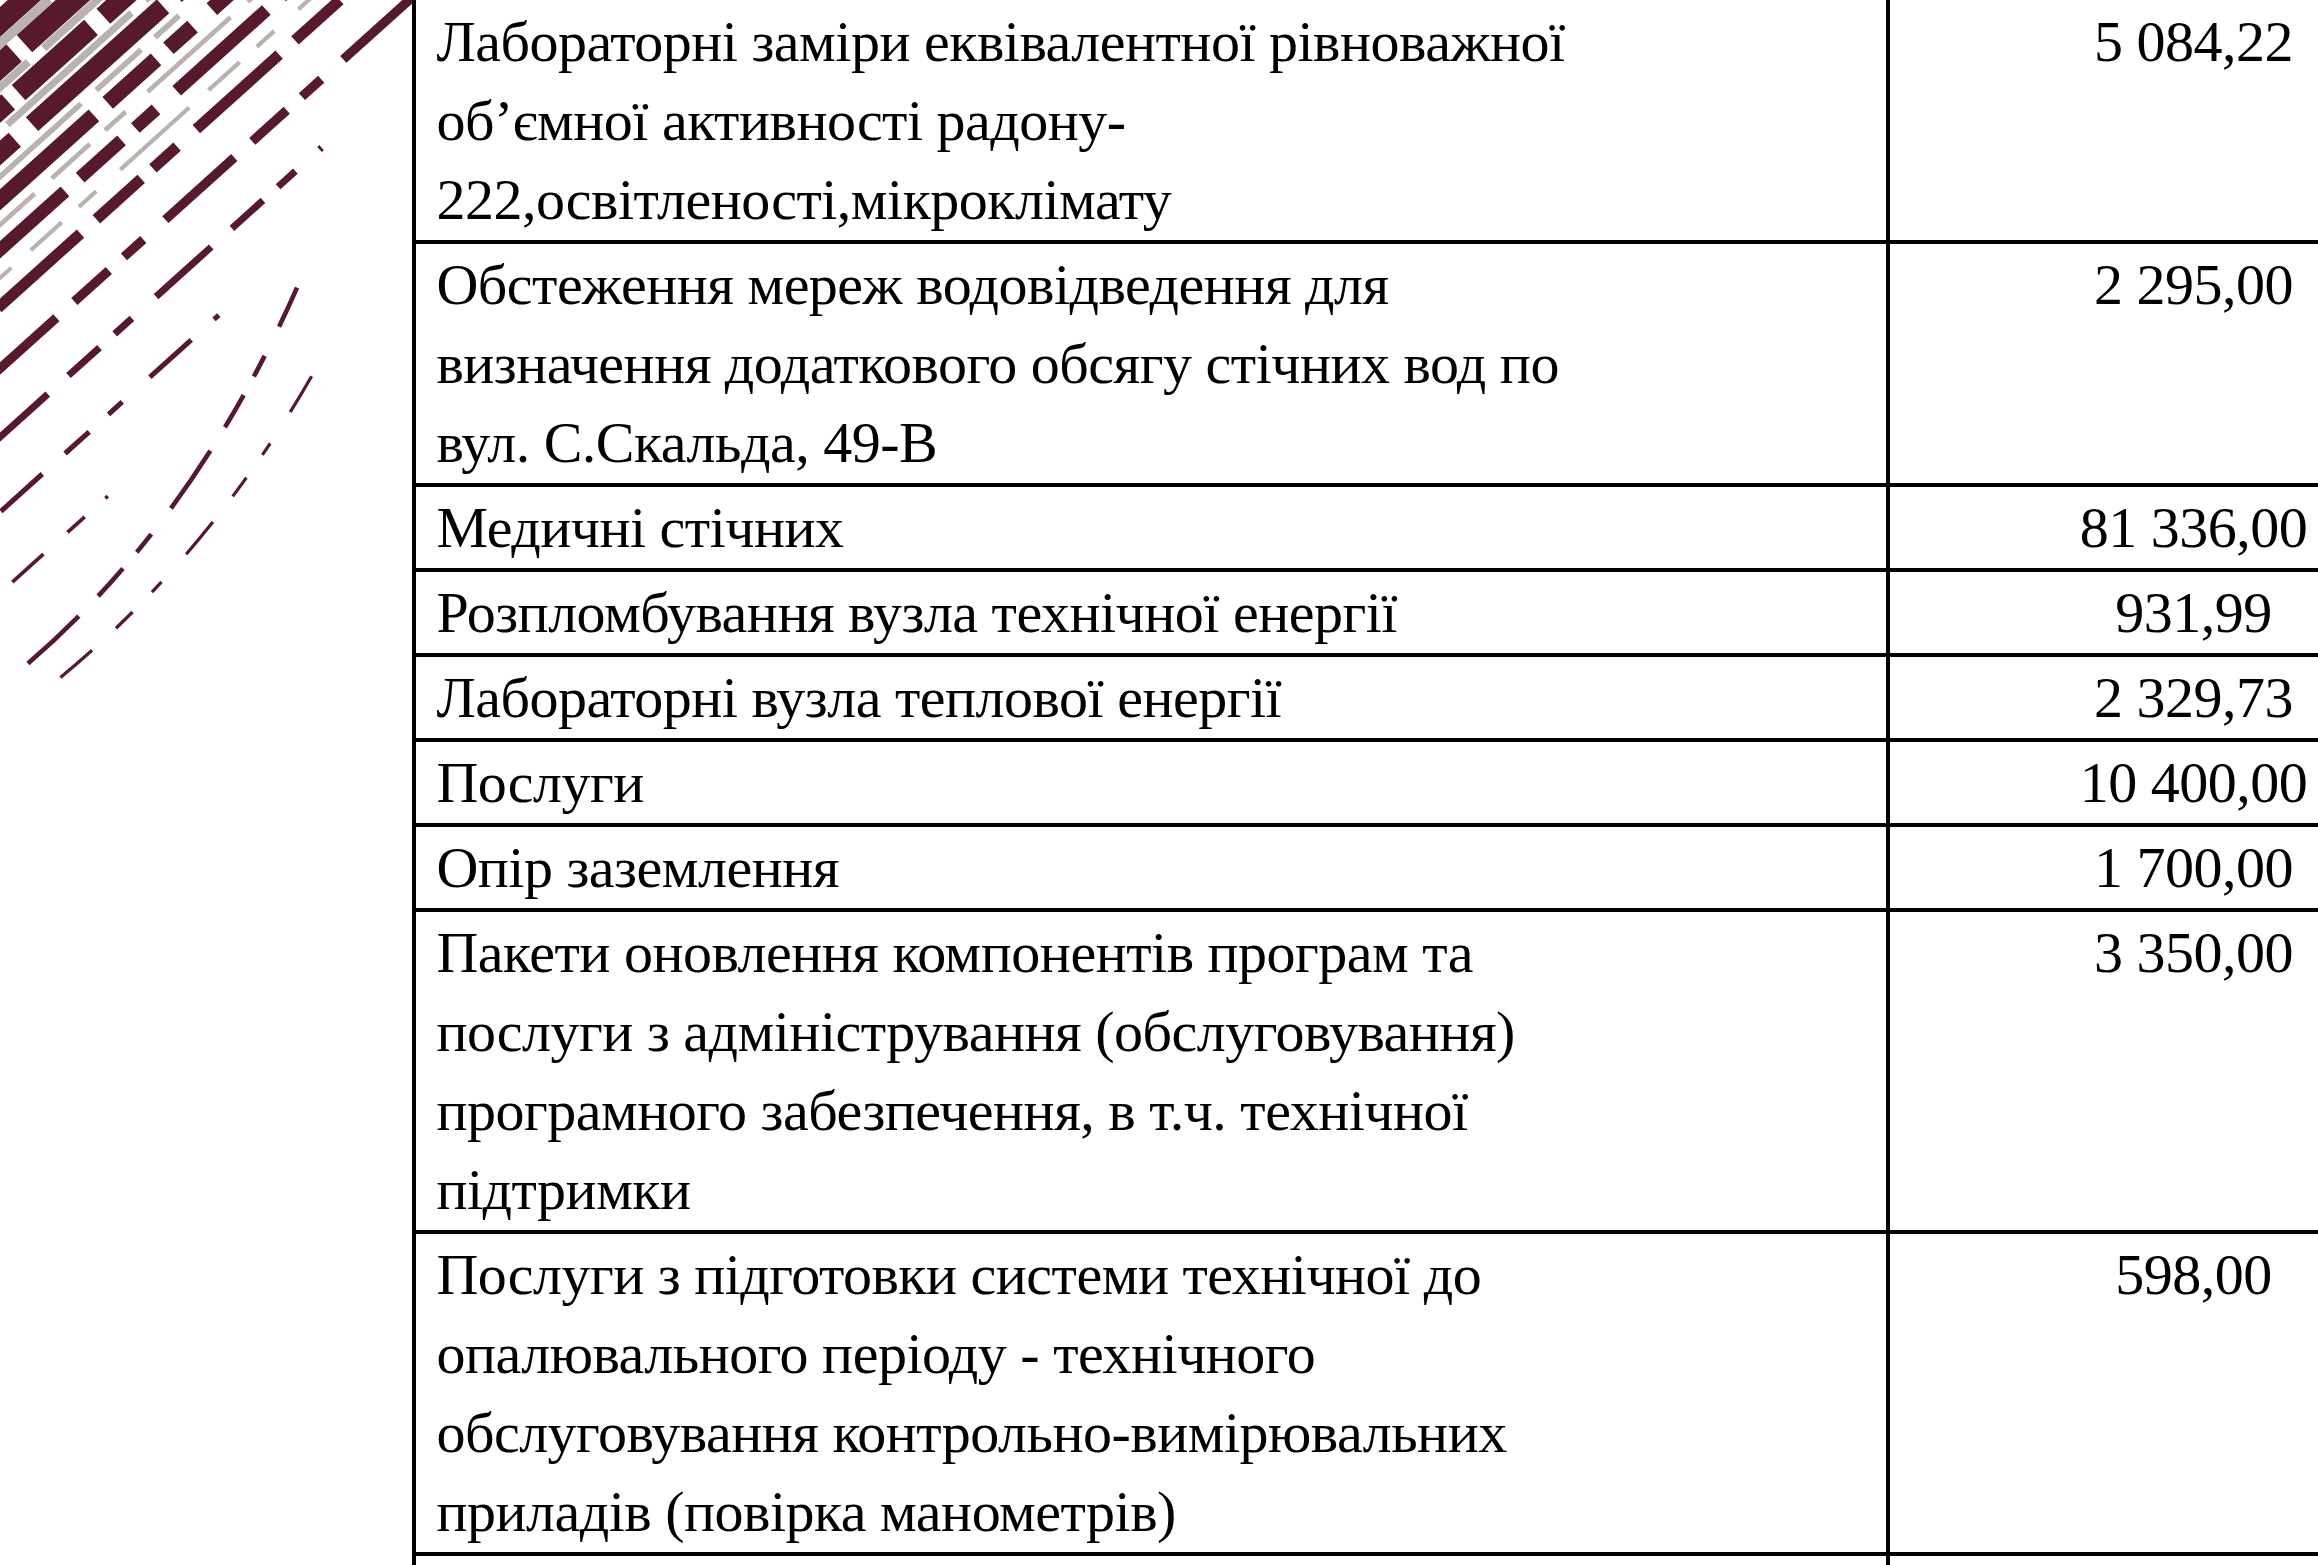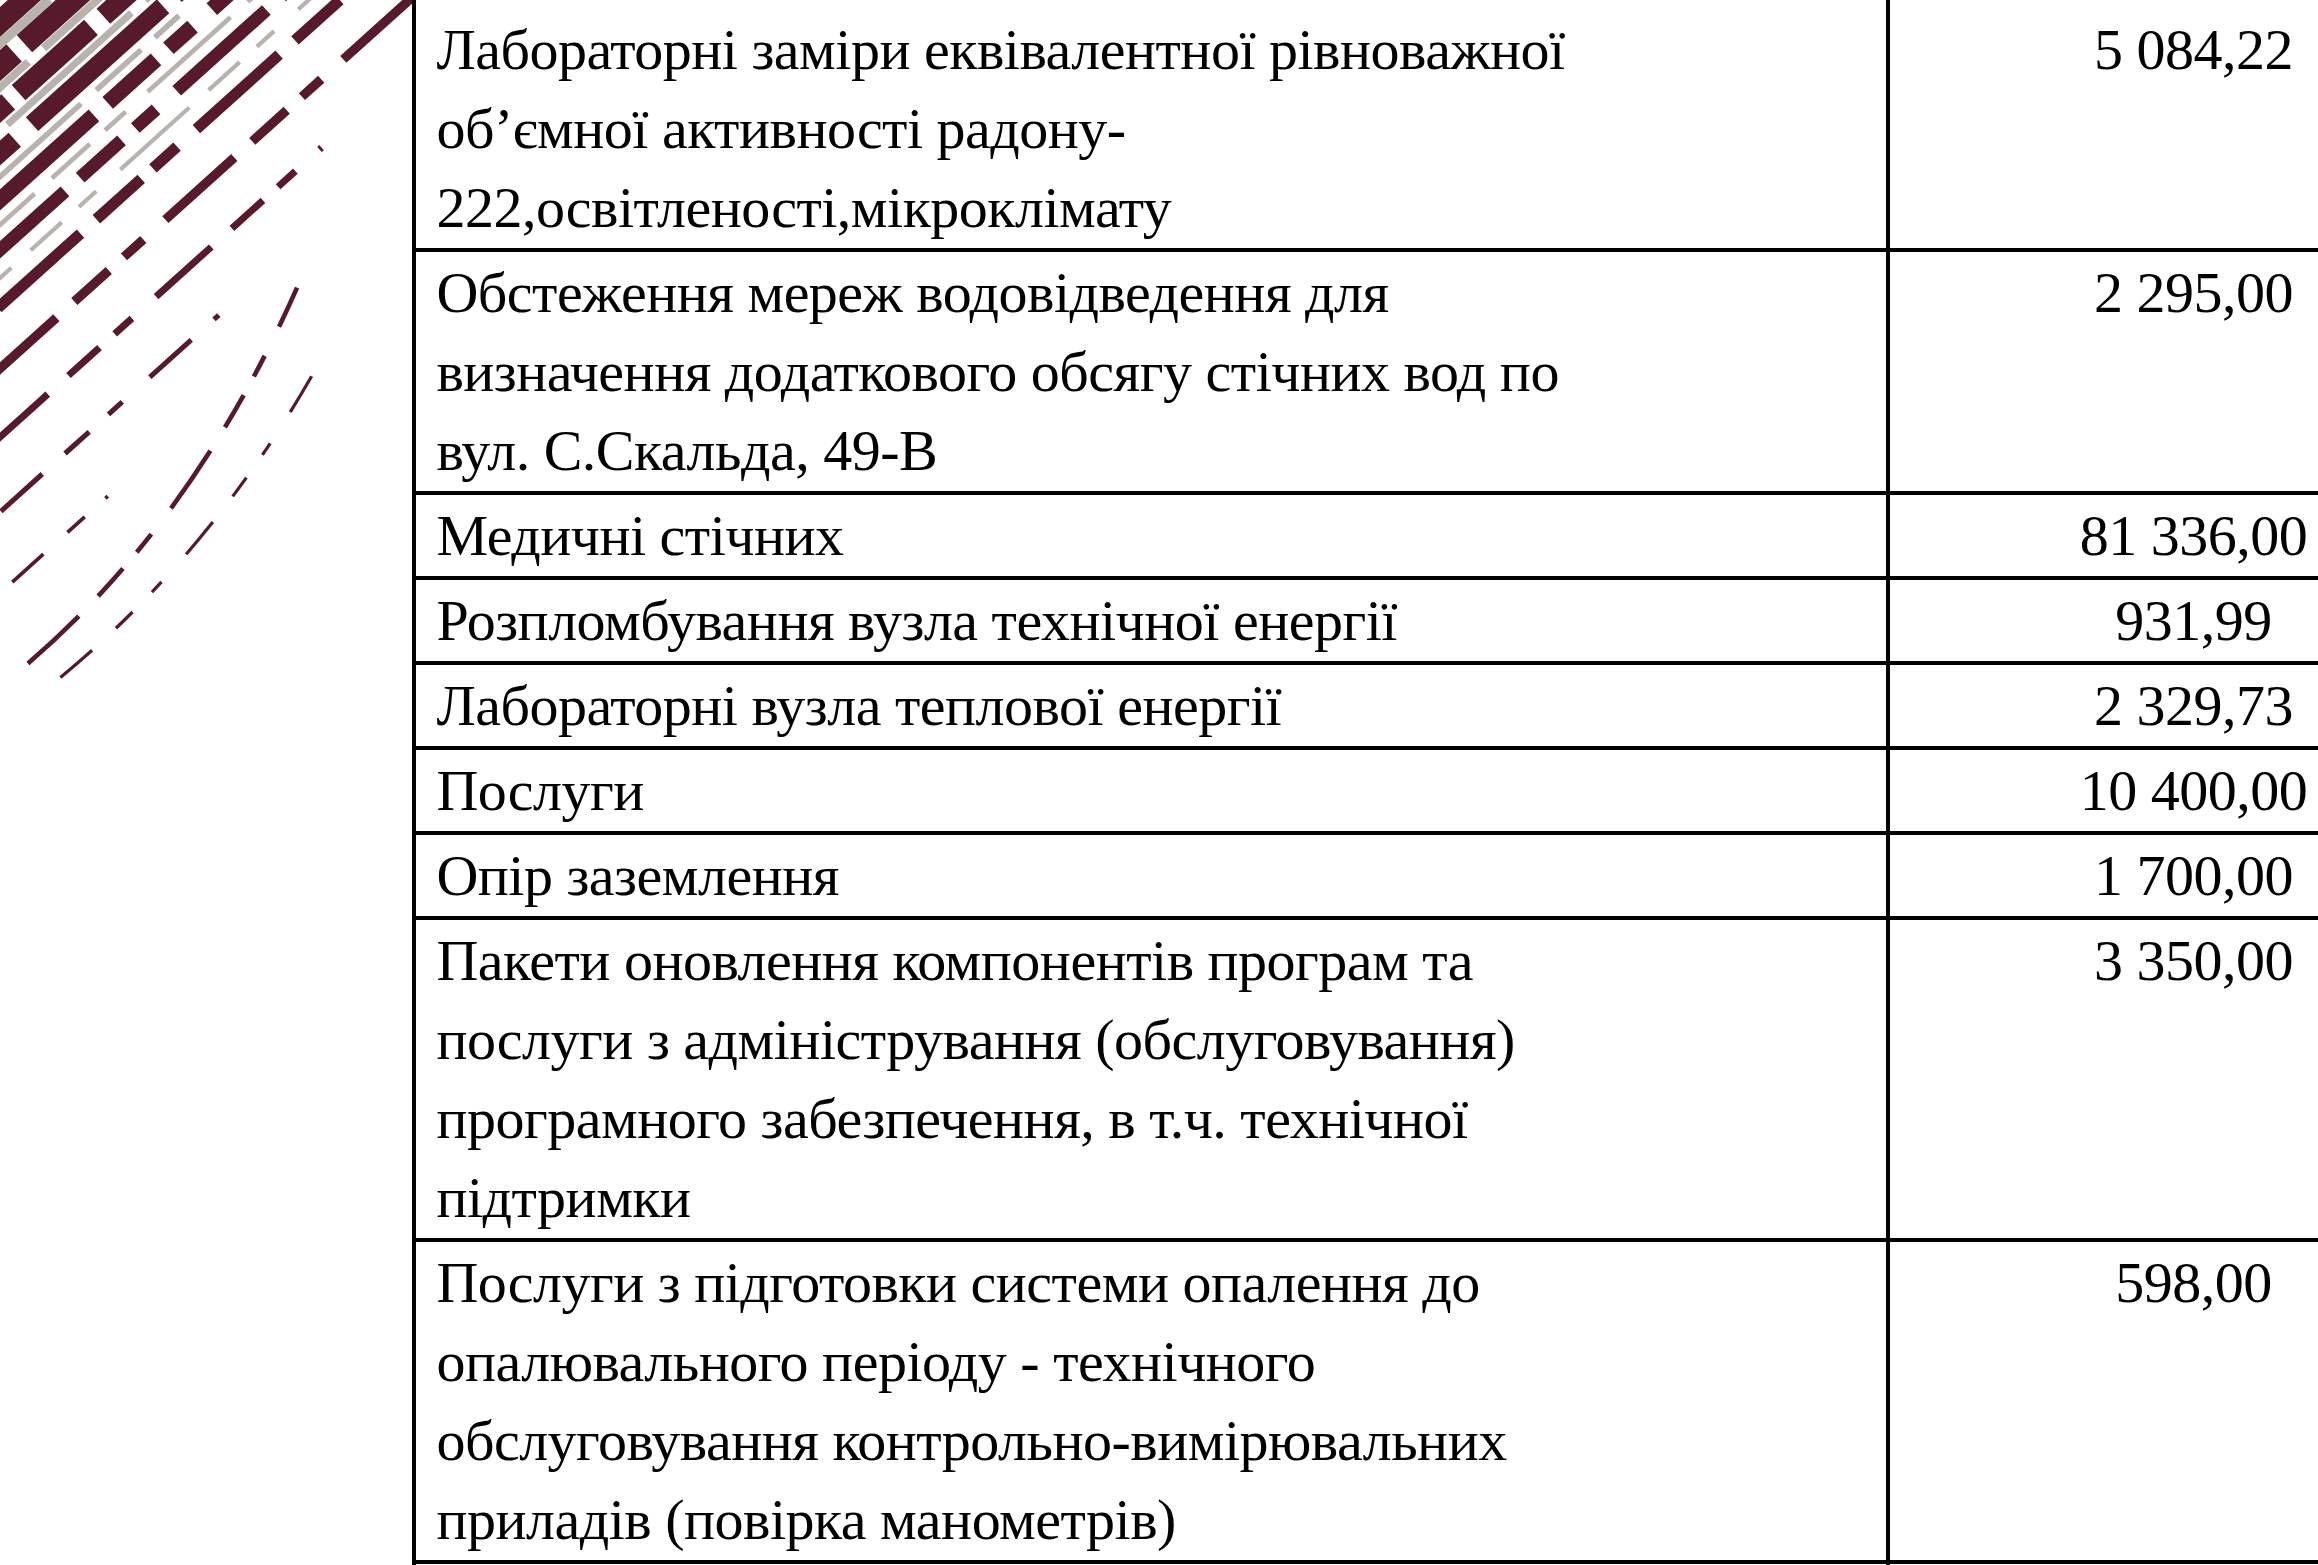--- a/index.html
+++ b/index.html
@@ -5,21 +5,21 @@
   html,body{margin:0;padding:0;background:#ffffff;}
   .page{position:relative;width:2782px;height:1565px;overflow:hidden;background:#ffffff;
         font-family:"Liberation Serif","DejaVu Serif",serif;color:#000;}
   .corner{position:absolute;top:0;pointer-events:none;}
   .corner-tl{left:0;}
   table.doc{position:absolute;left:412px;top:0;border-collapse:collapse;table-layout:fixed;width:2085px;}
   col.c1{width:1474px;}
   col.c2{width:611px;}
   td{border:4.6px solid #000;font-size:58px;line-height:79px;vertical-align:top;
      font-family:"Liberation Serif","DejaVu Serif",serif;letter-spacing:-0.5px;}
-  tr.first td{border-top:0;padding-top:10px;margin-top:48px;}
+  tr.first td{border-top:0;padding-top:2px;margin-top:48px;}
   td.desc{padding-left:20.4px;padding-right:9.3px;white-space:pre-line;text-align:left;}
   td.amt{text-align:center;padding-left:4.6px;padding-right:4.6px;}
   tr.sliver td{height:42px;}
 </style>
 </head>
 <body>
 
 <div class="page">
 
   <svg class="corner corner-tl" width="441" height="696" viewBox="0 0 950 1500">
@@ -87,21 +87,21 @@
         <td class="amt">1 700,00</td>
       </tr>
       <tr>
         <td class="desc">Пакети оновлення компонентів програм та
 послуги з адміністрування (обслуговування)
 програмного забезпечення, в т.ч. технічної
 підтримки</td>
         <td class="amt">3 350,00</td>
       </tr>
       <tr>
-        <td class="desc">Послуги з підготовки системи опалення до
+        <td class="desc">Послуги з підготовки системи технічної до
 опалювального періоду - технічного
 обслуговування контрольно-вимірювальних
 приладів (повірка манометрів)</td>
         <td class="amt">598,00</td>
       </tr>
       <tr class="sliver">
         <td class="desc"></td>
         <td class="amt"></td>
       </tr>
     </tbody>

